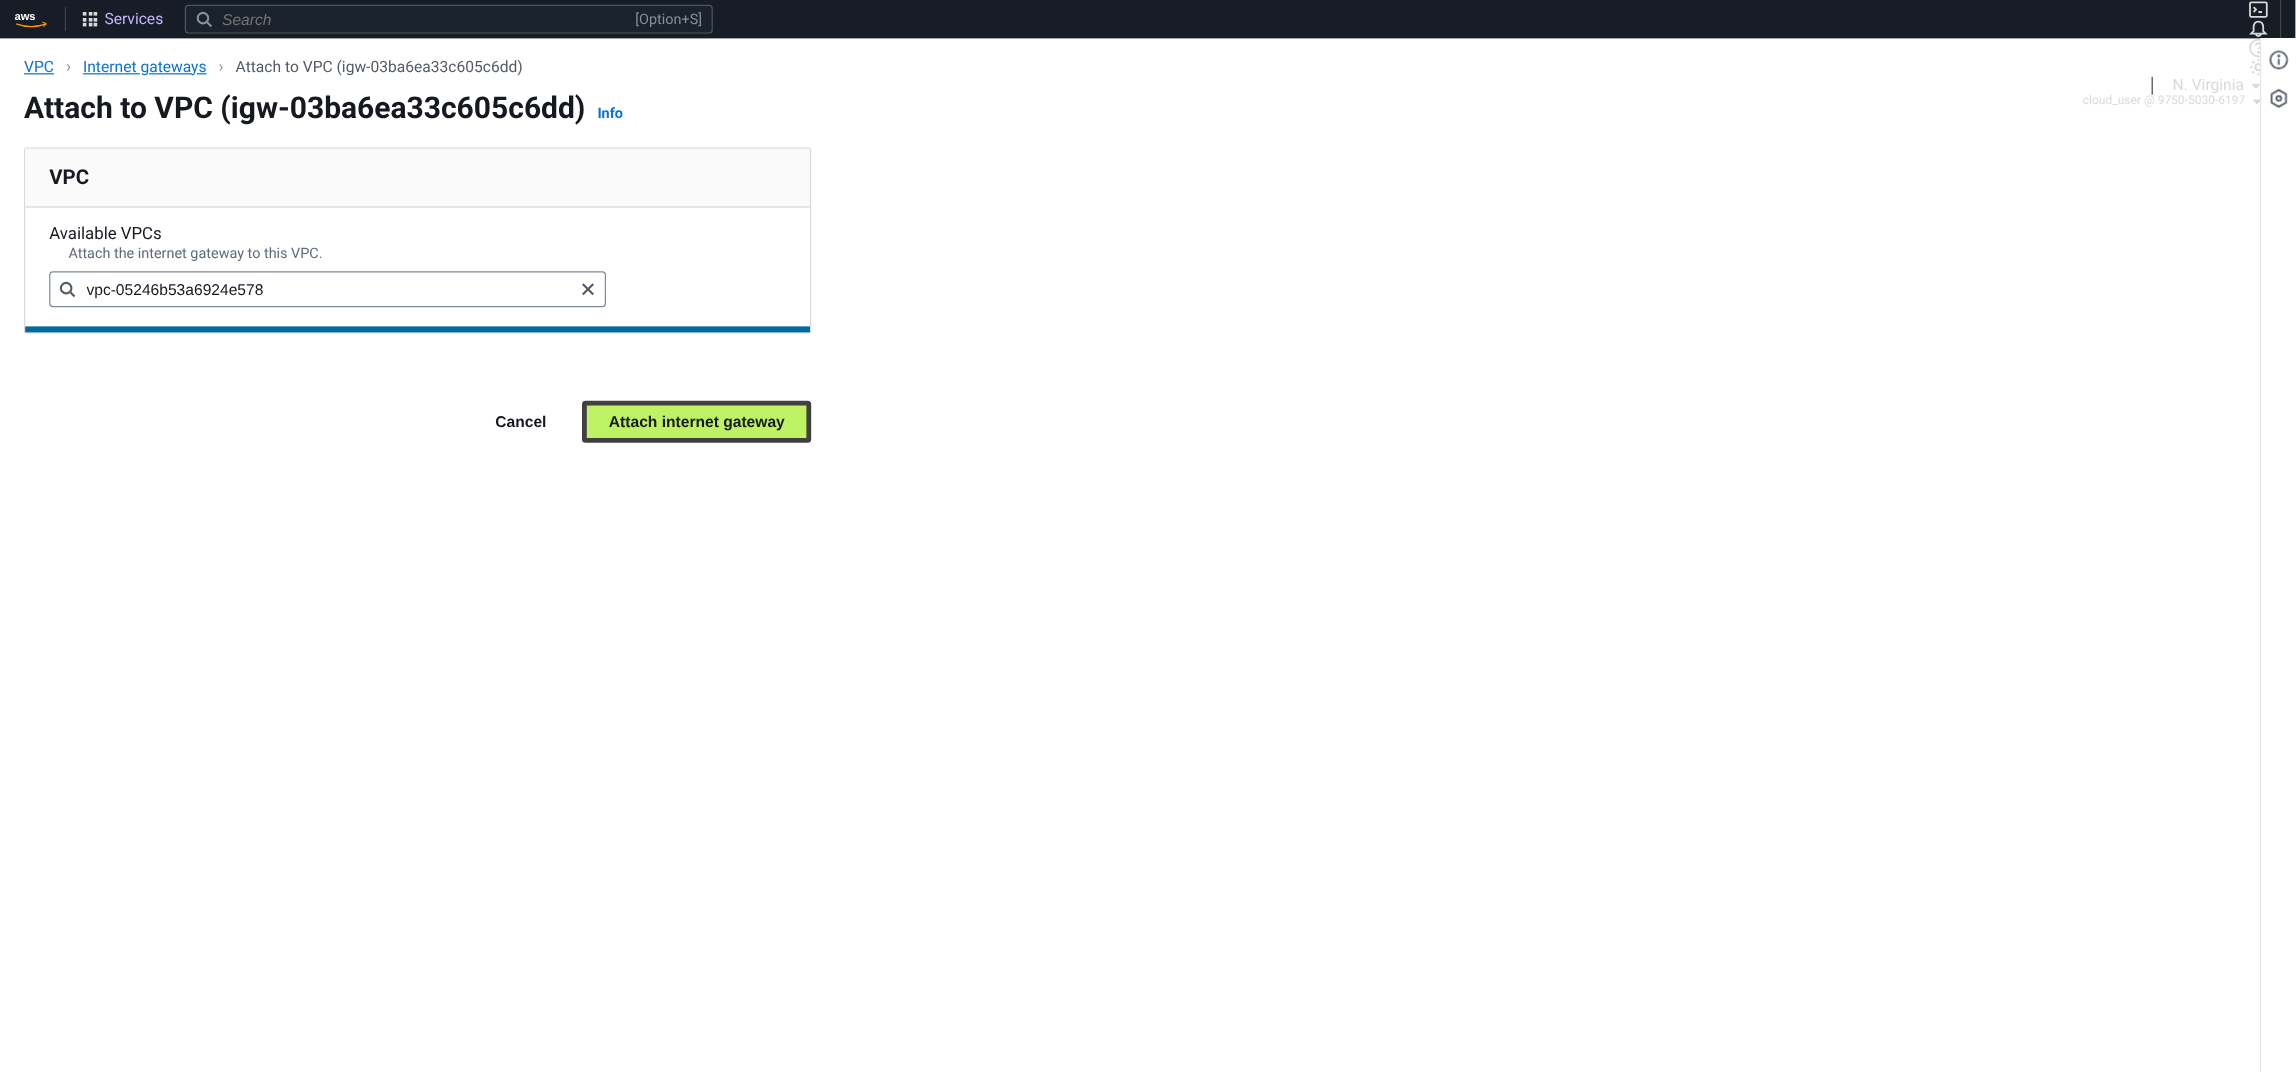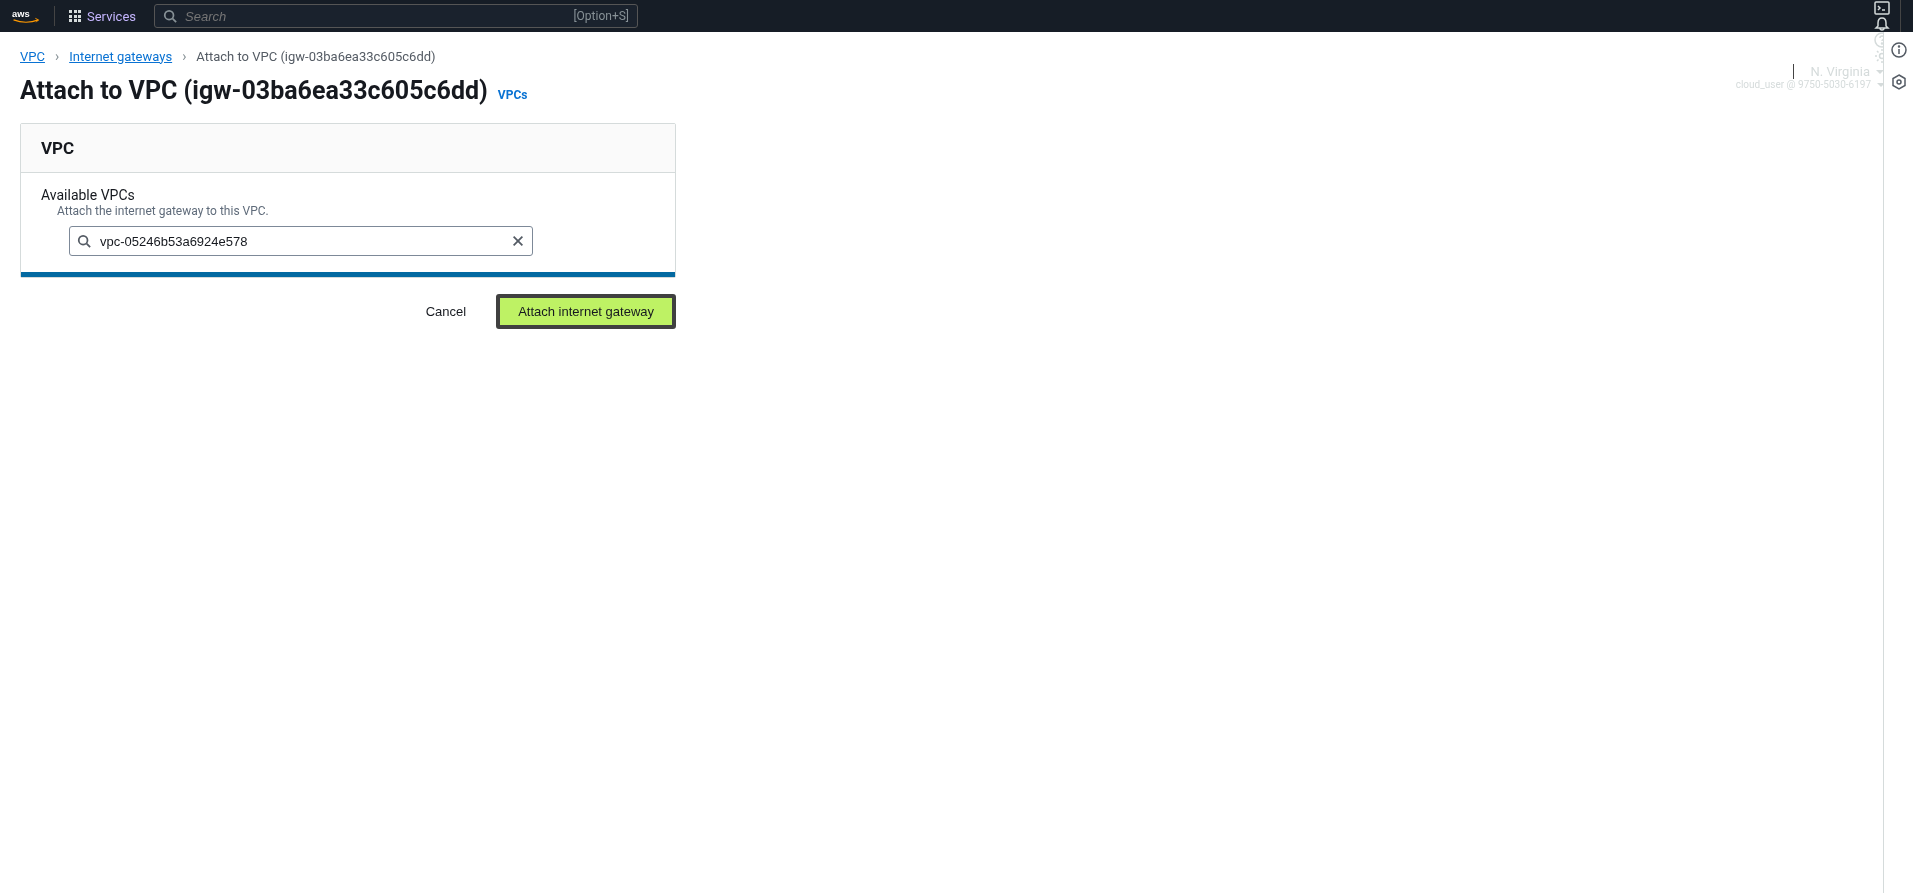--- a/index.html
+++ b/index.html
@@ -62,21 +62,21 @@
       height: 3px;
     }
     
     .search-container {
       display: flex;
       align-items: center;
       background: #1a222d;
       border: 1px solid #555;
       border-radius: 3px;
       height: 24px;
-      width: 484px;
+      width: 440px;
       padding: 0 8px;
       margin-left: 4px;
       position: relative;
     }
     
     .search-icon-svg {
       width: 14px;
       height: 14px;
       fill: none;
       stroke: #879196;
@@ -280,21 +280,20 @@
     .field-help {
       font-size: 12px;
       color: #5f6b7a;
       margin-bottom: 8px;
       margin-left: 16px;
     }
     
     .vpc-input-wrapper {
       position: relative;
       width: 464px;
-      margin-left: 28px;
     }
     
     .vpc-input {
       width: 100%;
       height: 30px;
       border: 1px solid #7d8998;
       border-radius: 3px;
       padding: 0 30px 0 30px;
       font-size: 13px;
       color: #16191f;
@@ -362,24 +361,25 @@
     .action-row {
       display: flex;
       gap: 12px;
       width: 656px;
       justify-content: flex-end;
     }
     
     .btn {
       padding: 6px 18px;
       font-size: 13px;
-      font-weight: 400;
+      font-weight: 700;
       border-radius: 3px;
       cursor: pointer;
       border: none;
+      margin-top: 40px;
     }
     
     .btn-cancel {
       background: transparent;
       color: #16191f;
     }
     
     .btn-primary {
       background: #bef264;
       color: #16191f;
@@ -481,21 +481,21 @@
   <div class="breadcrumb">
     <span class="breadcrumb-link">VPC</span>
     <span class="breadcrumb-chevron">›</span>
     <span class="breadcrumb-link">Internet gateways</span>
     <span class="breadcrumb-chevron">›</span>
     <span class="breadcrumb-current">Attach to VPC (igw-03ba6ea33c605c6dd)</span>
   </div>
 
   <div class="page-title-row">
     <h1 class="page-title">Attach to VPC (igw-03ba6ea33c605c6dd)</h1>
-    <span class="info-link">VPCs</span>
+    <span class="info-link">Info</span>
   </div>
 
   <div class="panel">
     <div class="panel-header">
       <div class="panel-title">VPC</div>
     </div>
 
     <div class="panel-body">
       <div class="field-label">Available VPCs</div>
       <div class="field-help">Attach the internet gateway to this VPC.</div>

